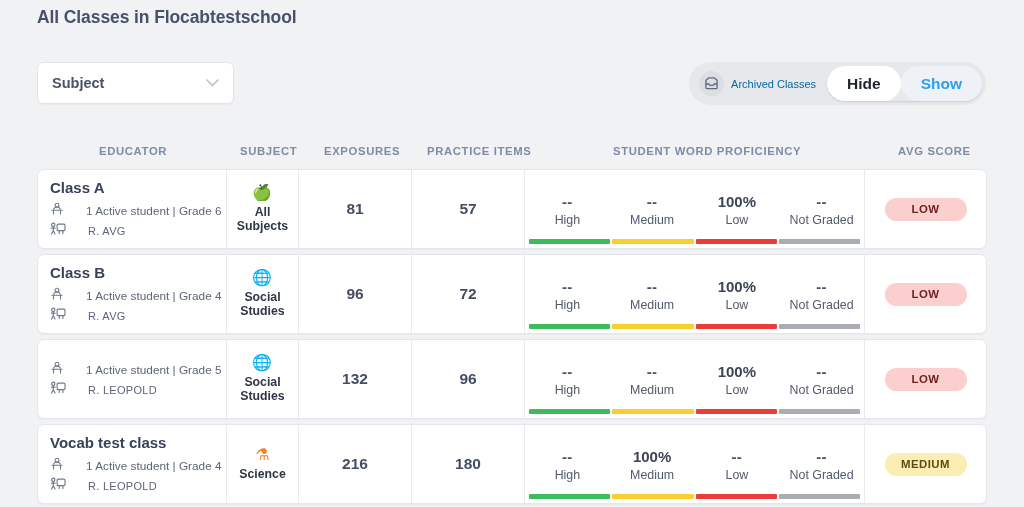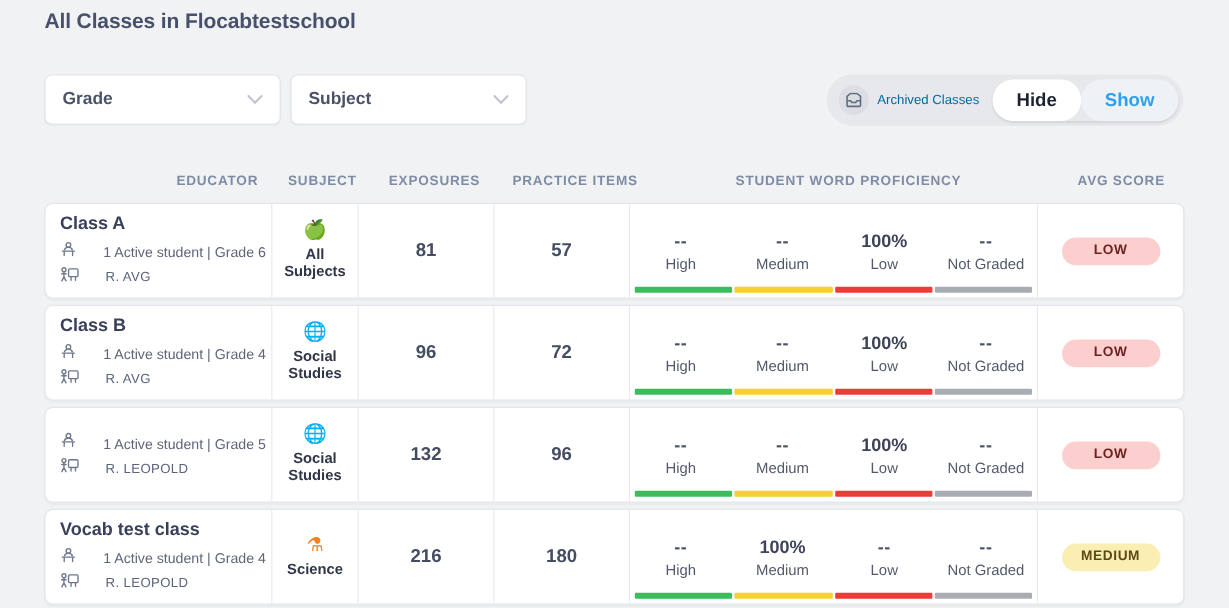--- a/index.html
+++ b/index.html
@@ -53,21 +53,21 @@
   .toggle .opt.hide { background: #ffffff; color: #1d2330; border-radius: 18px; }
 
   
   .col-headers {
     position: absolute; left: 37px; top: 145px; width: 950px; height: 20px;
   }
   .col-headers span {
     position: absolute; font-size: 11.3px; font-weight: bold; color: #7f8ca5;
     letter-spacing: .65px; white-space: nowrap;
   }
-  .h-educator { left: 62px; margin-left: 48px; }
+  .h-educator { left: 62px; }
   .h-subject  { left: 203px; }
   .h-exposures{ left: 287px; }
   .h-practice { left: 390px; }
   .h-prof     { left: 576px; }
   .h-avg      { left: 861px; }
 
   
   .rows { position: absolute; left: 37px; top: 169px; width: 950px; }
   .row {
     display: flex; height: 80px; background: #fff;
@@ -121,28 +121,20 @@
   .badge.medium { background: #fbeeb2; color: #5d4a12; }
 </style>
 </head>
 <body>
 
 <div class="page">
 
   <div class="page-title">All Classes in Flocabtestschool</div>
 
   <div class="filter-bar">
-    <div class="select">
-      <span>Grade</span>
-      <span class="chev">
-        <svg width="13" height="8" viewBox="0 0 13 8">
-            <path d="M1 1 L6.5 6.6 L12 1" fill="none" stroke="#8b93a6" stroke-width="1.7" stroke-linecap="round"></path>
-          </svg>
-      </span>
-    </div>
     <div class="select">
       <span>Subject</span>
       <span class="chev">
         <svg width="13" height="8" viewBox="0 0 13 8">
             <path d="M1 1 L6.5 6.6 L12 1" fill="none" stroke="#8b93a6" stroke-width="1.7" stroke-linecap="round"></path>
           </svg>
       </span>
     </div>
   </div>
 

